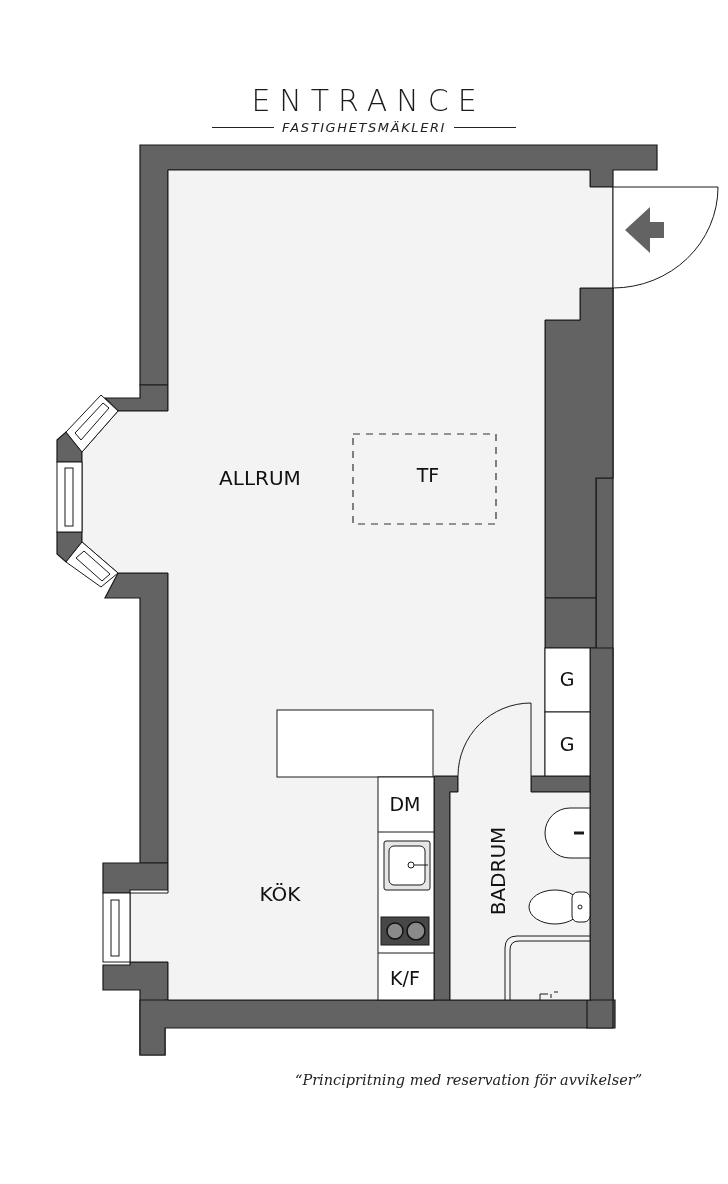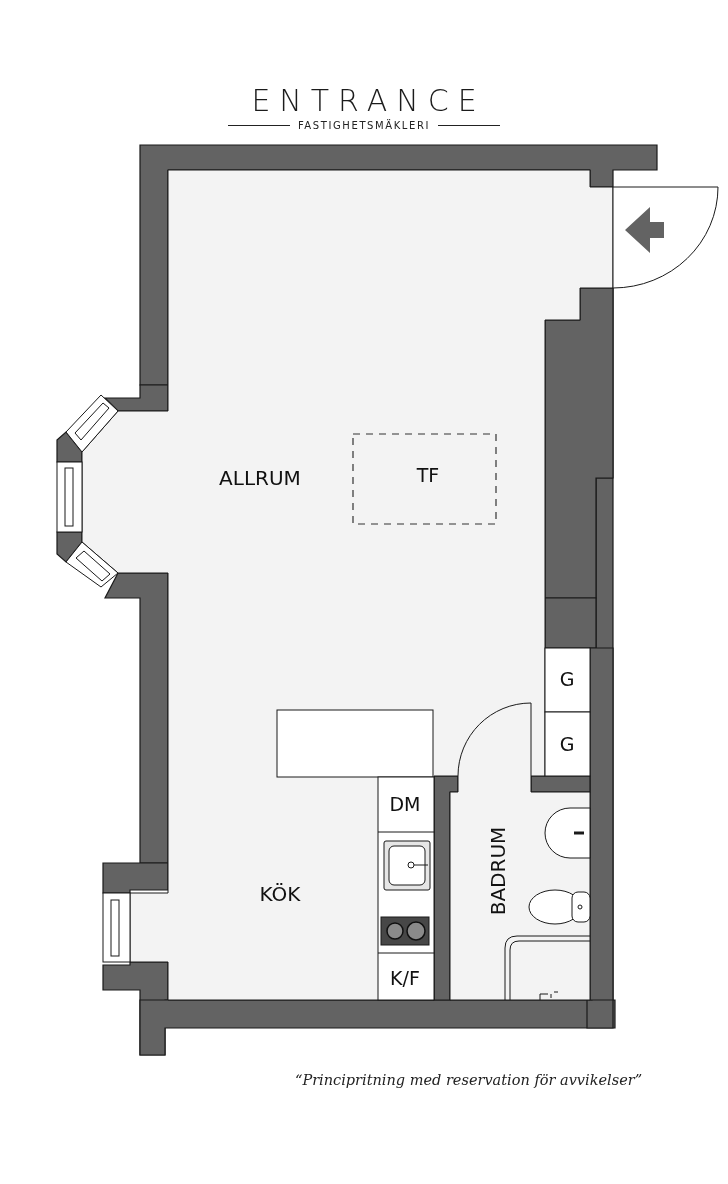--- a/index.html
+++ b/index.html
@@ -1,21 +1,21 @@
 <!DOCTYPE html>
 <html><head>
   <meta charset="utf-8">
   <style>
     html, body { margin: 0; padding: 0; background: #ffffff; }
     body { width: 728px; height: 1184px; position: relative; overflow: hidden; font-family: "DejaVu Sans", sans-serif; }
     .logo { position: absolute; left: 0; top: 84px; width: 728px; text-align: center; }
     .logo-title { font-family: "DejaVu Sans", sans-serif; font-weight: 300; font-size: 30px; letter-spacing: 9px; color: #1c1c1c; line-height: 34px; padding-left: 9px; }
     .logo-sub { display: flex; align-items: center; justify-content: center; gap: 8px; margin-top: 2px; }
     .logo-line { width: 62px; height: 1px; background: #222; }
-    .logo-sub-text { font-size: 10px; letter-spacing: 1.6px; color: #222; }
+    .logo-sub-text { font-size: 13px; letter-spacing: 1.6px; color: #222; font-style: italic; }
     svg.plan { position: absolute; left: 0; top: 0; }
     .room-label { font-family: "DejaVu Sans", sans-serif; font-size: 20px; fill: #111; }
     .small-label { font-family: "DejaVu Sans", sans-serif; font-size: 19px; fill: #111; }
     .disclaimer { position: absolute; left: 295px; top: 1072px; width: 360px; font-family: "DejaVu Serif", serif; font-style: italic; font-size: 14.5px; color: #222; white-space: nowrap; }
   </style>
 </head>
 <body>
 
 <div class="logo">
   <div class="logo-title">ENTRANCE</div>

